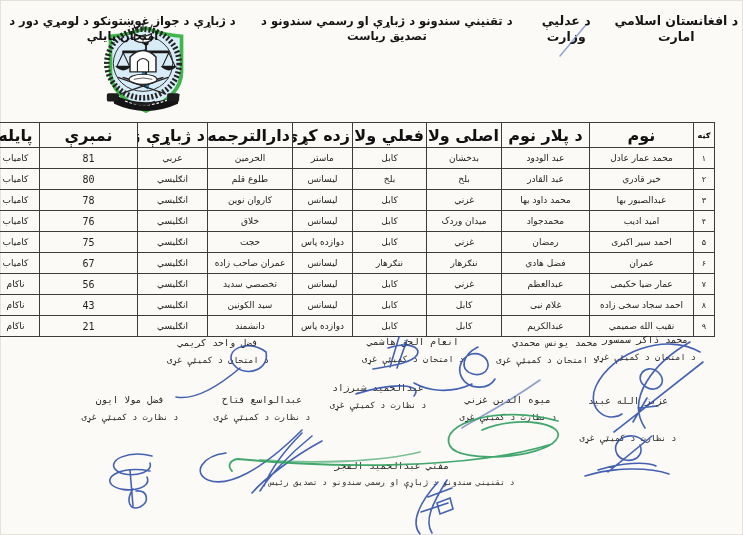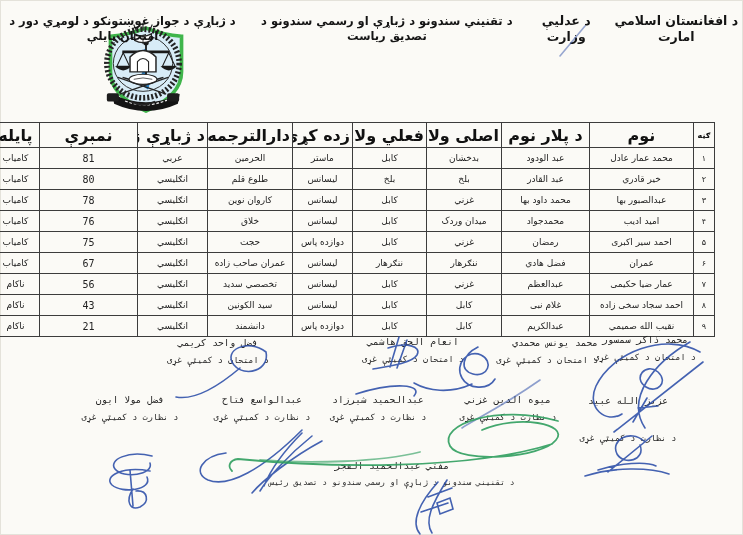--- a/index.html
+++ b/index.html
@@ -258,21 +258,21 @@
 </div>
 
 <div class="sig" style="left:628px; top:395px;gap:26px;">
   <div class="sig-name">عزیز الله عبید</div>
   <div class="sig-title">د نظارت د کمیټې غړی</div>
 </div>
 <div class="sig" style="left:508px; top:394px;">
   <div class="sig-name">میوه الدین غزني</div>
   <div class="sig-title">د نظارت د کمیټې غړی</div>
 </div>
-<div class="sig" style="left:378px; top:394px;align-items:center;">
+<div class="sig" style="left:378px; top:382px;align-items:center;">
   <div class="sig-name">عبدالحمید شیرزاد</div>
   <div class="sig-title">د نظارت د کمیټې غړی</div>
 </div>
 <div class="sig" style="left:262px; top:394px;">
   <div class="sig-name">عبدالواسع فتاح</div>
   <div class="sig-title">د نظارت د کمیټې غړی</div>
 </div>
 <div class="sig" style="left:130px; top:394px;">
   <div class="sig-name">فضل مولا ایون</div>
   <div class="sig-title">د نظارت د کمیټې غړی</div>

